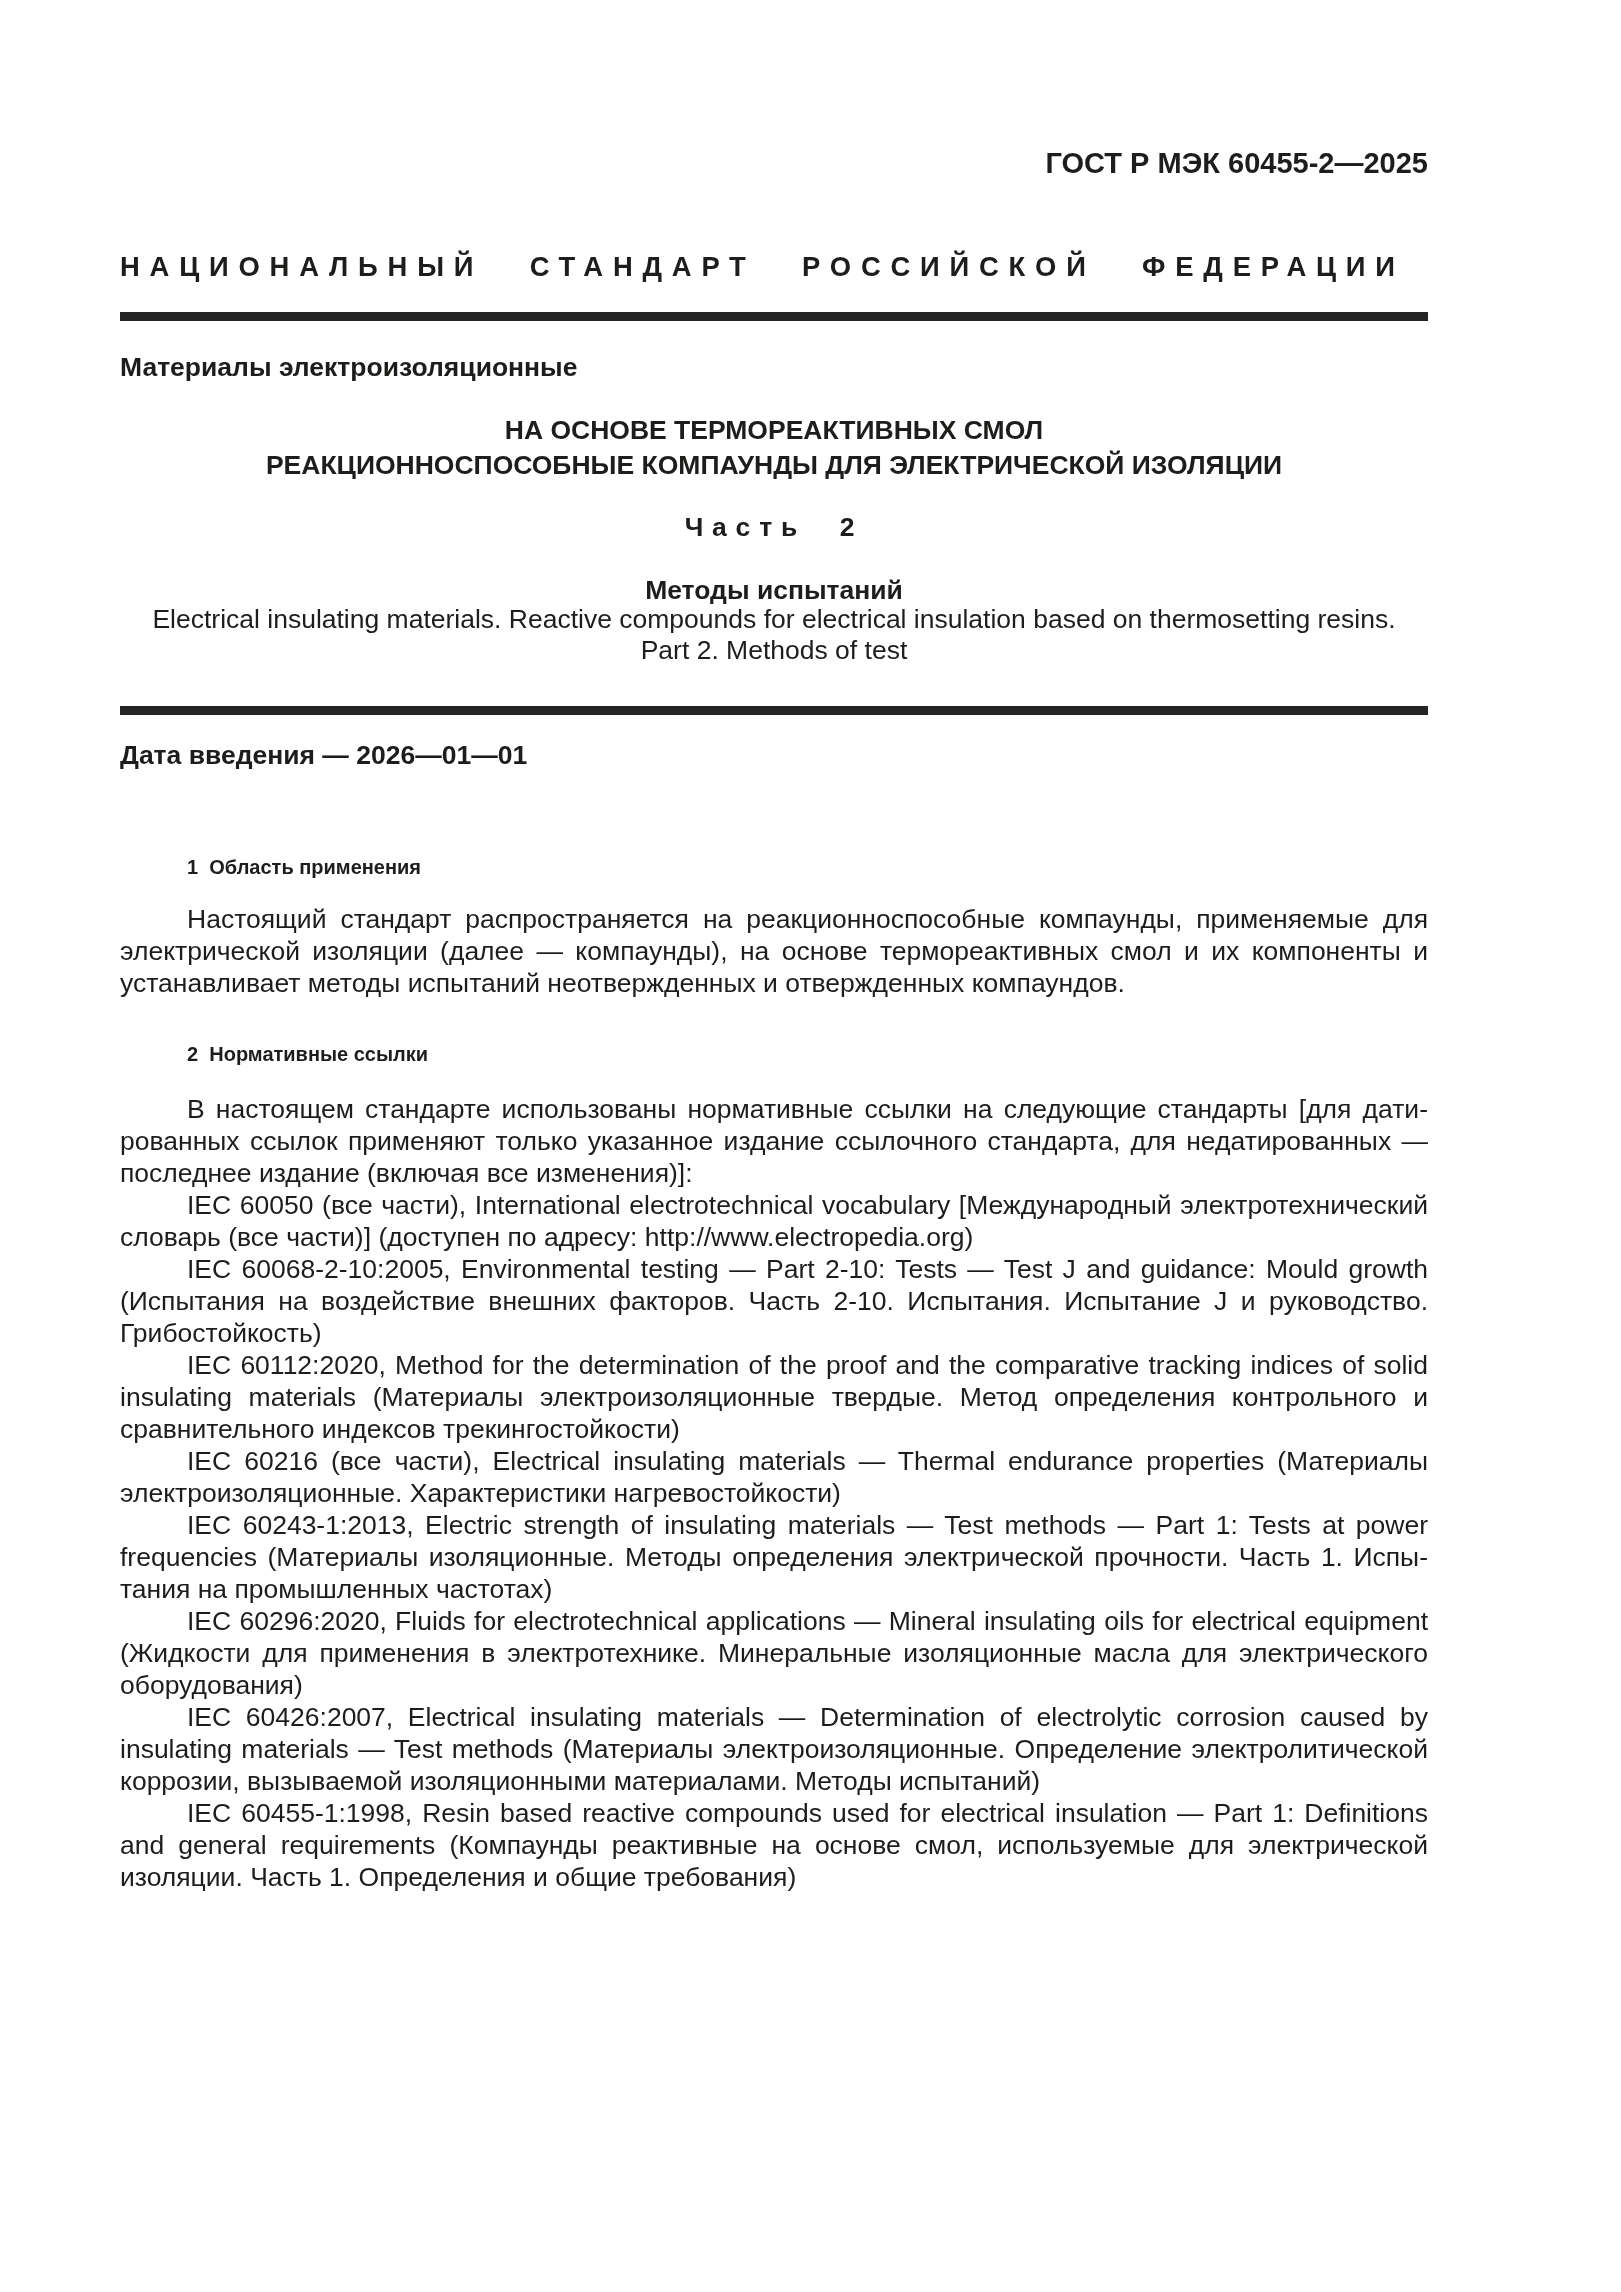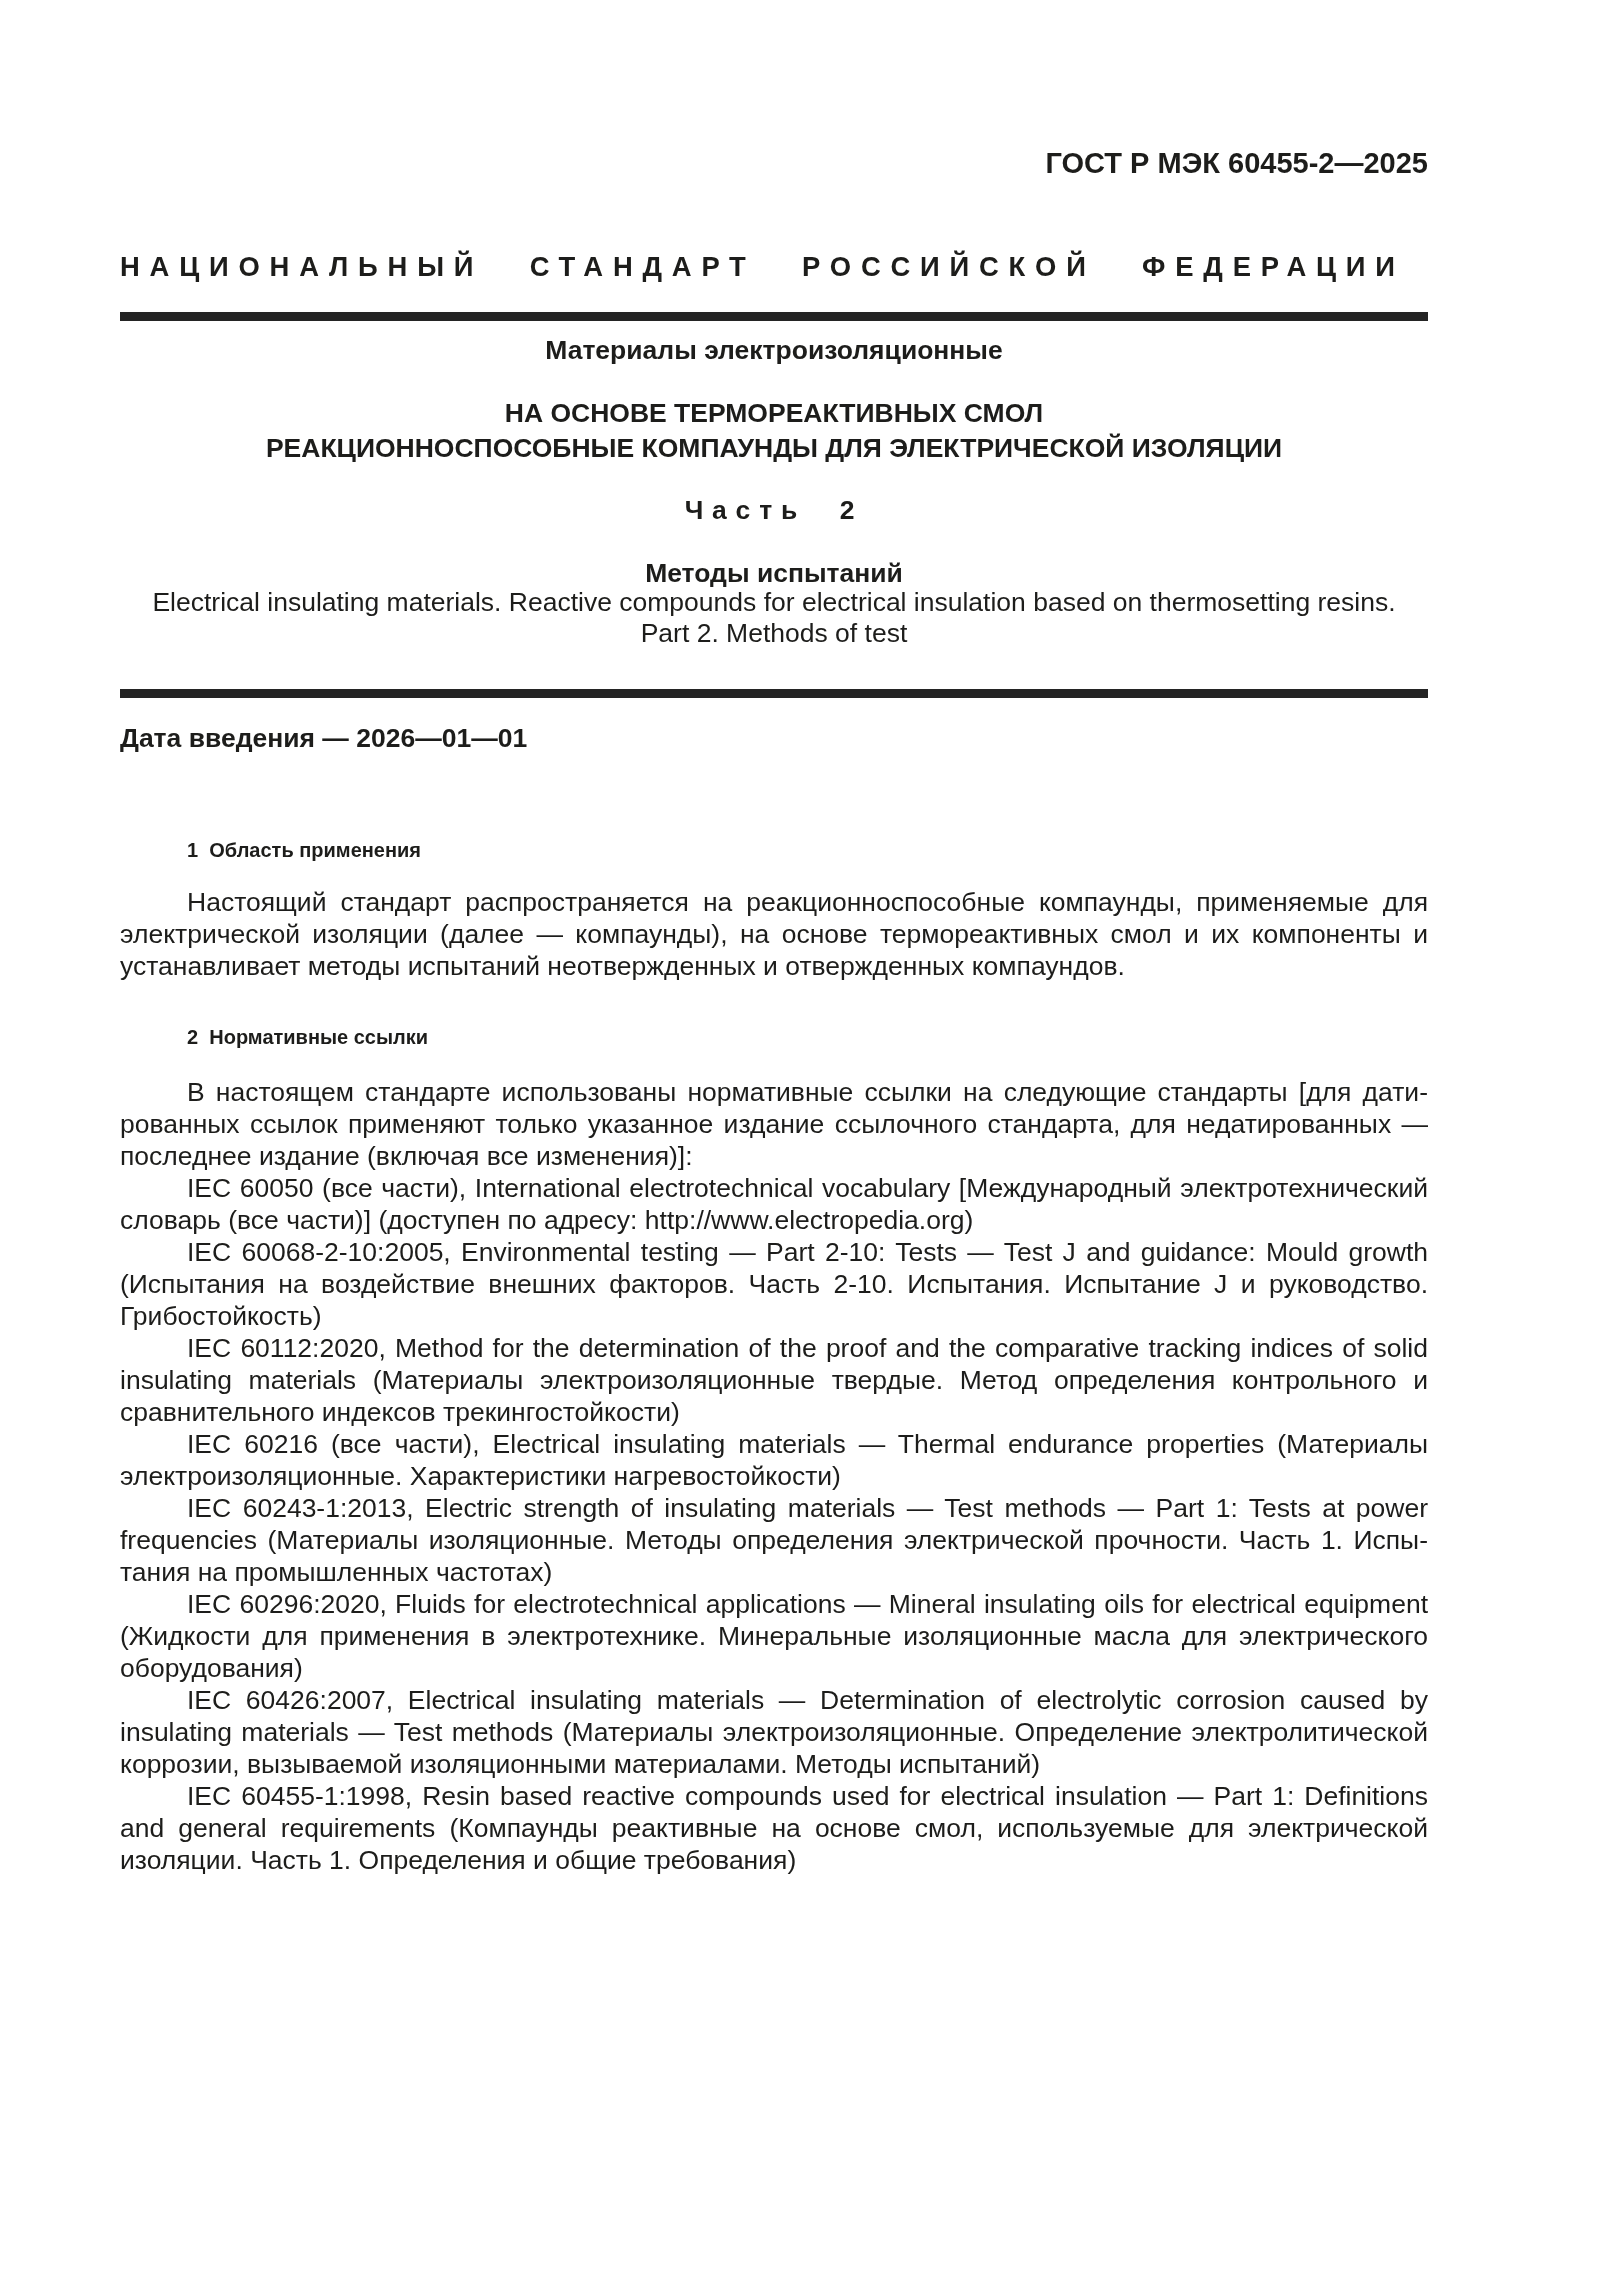--- a/index.html
+++ b/index.html
@@ -25,22 +25,22 @@
     font-weight:bold;
     font-size:27.4px;
     line-height:1;
     letter-spacing:9.8px;
     word-spacing:29px;
     white-space:nowrap;
   }
   .rule{height:8.8px;background:#242424;}
   .rule-top{margin-top:32px;}
   .subject{
-    margin-top:16px;
-    text-align:center;
+    margin-top:33px;
+    text-align:left;
     font-weight:bold;
     font-size:26.5px;
     line-height:1;
   }
   .main-title{
     margin-top:32px;
     text-align:center;
     font-weight:bold;
     font-size:26.5px;
     line-height:35px;

